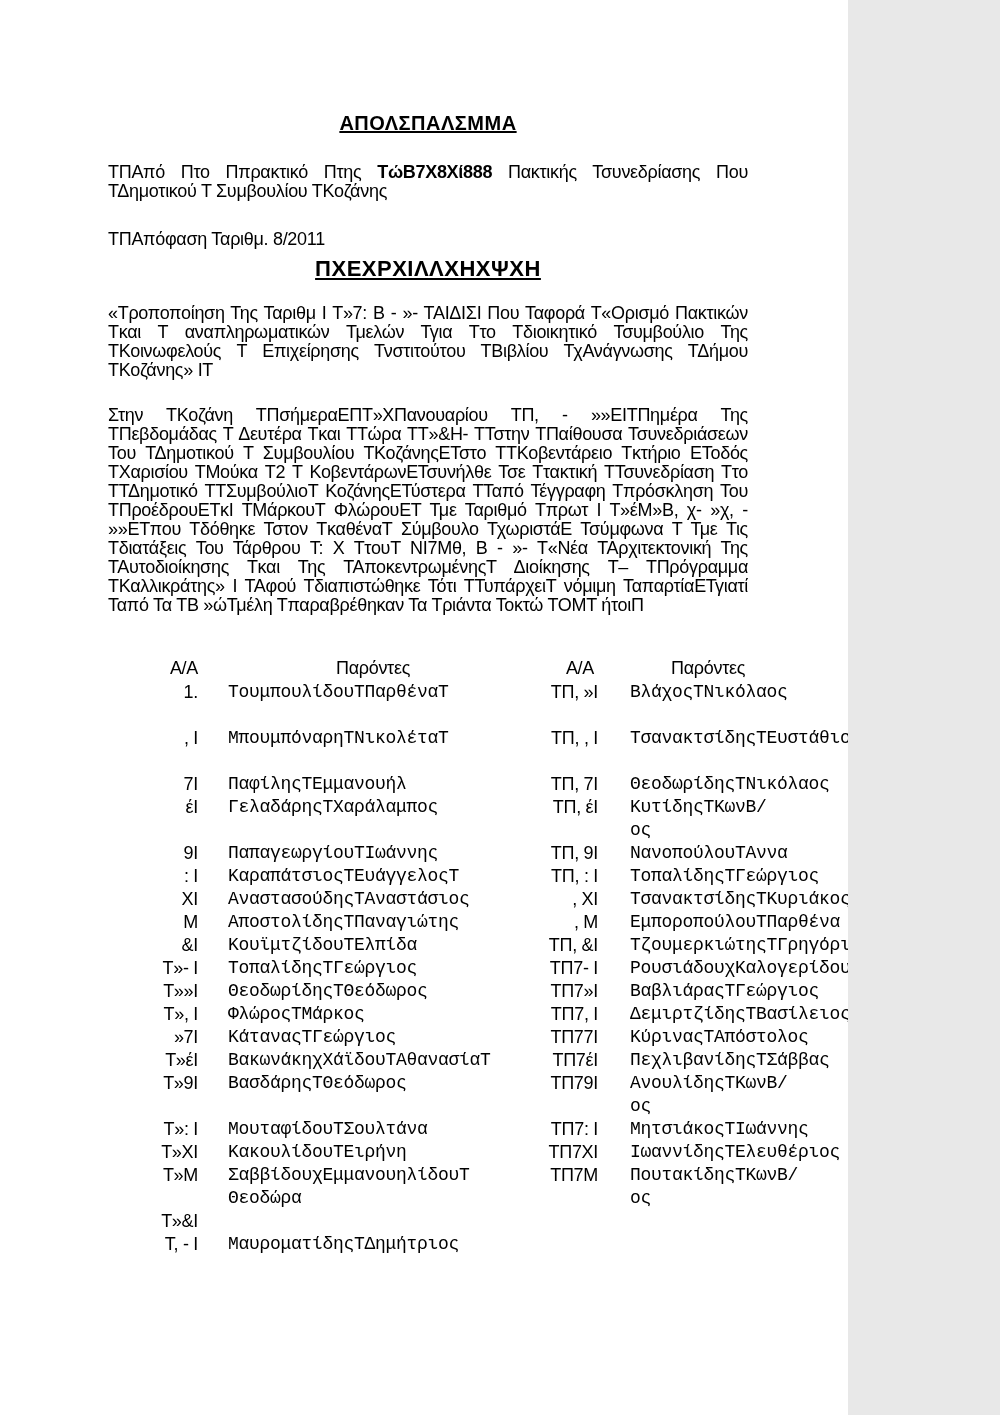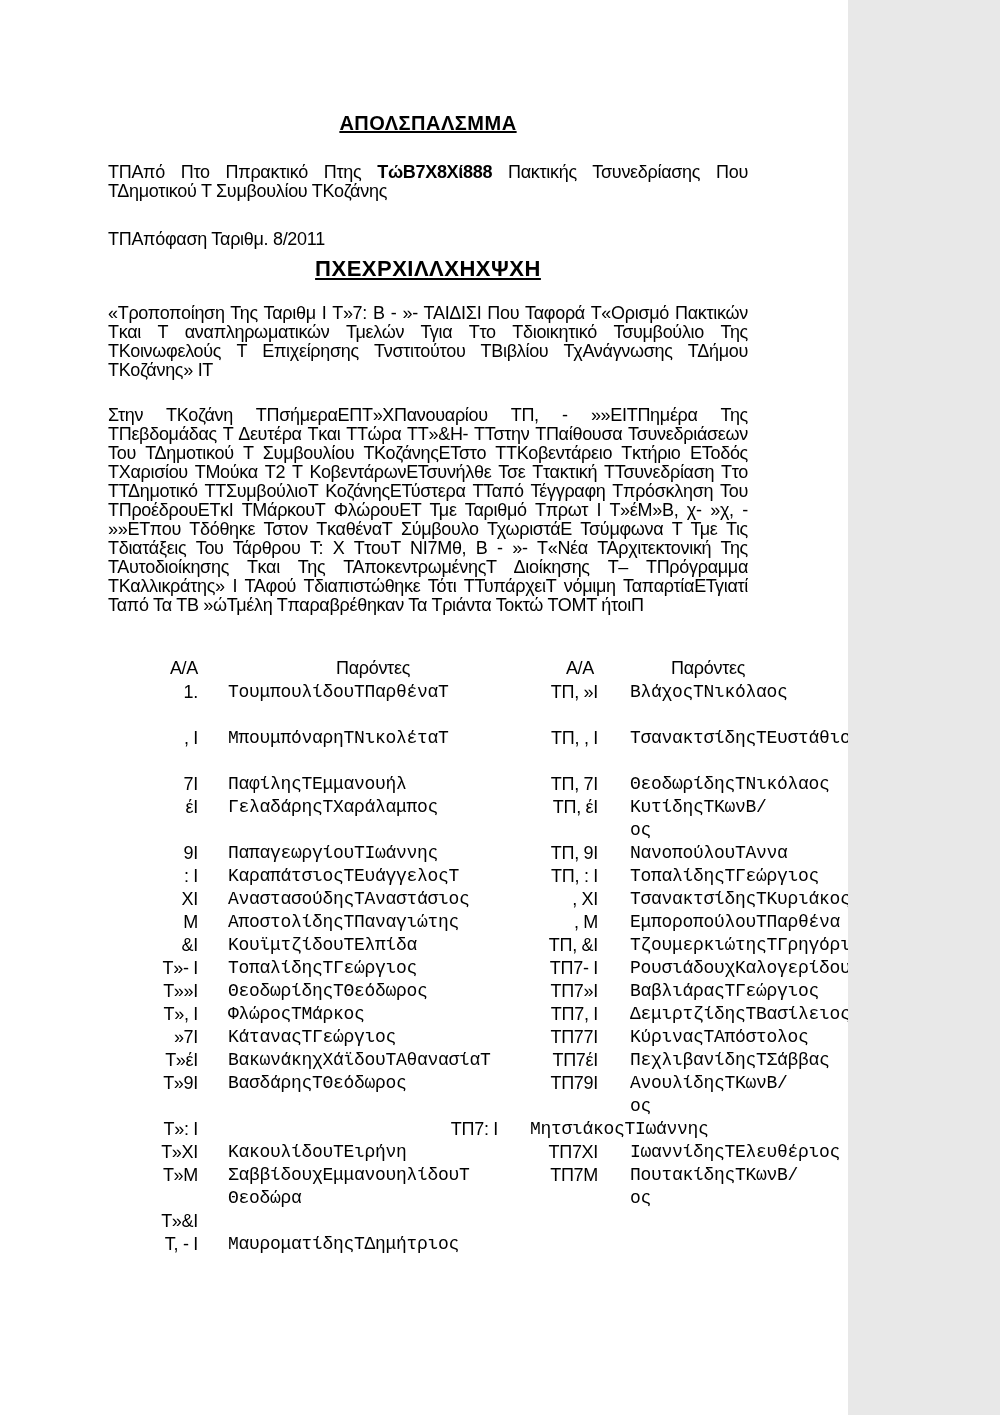--- a/index.html
+++ b/index.html
@@ -172,20 +172,21 @@
       <div class="cell name name2">ΠεχλιβανίδηςΤΣάββας</div>
     </div>
         <div class="trow">
       <div class="cell num">Τ»9Ι</div>
       <div class="cell name">ΒασδάρηςΤΘεόδωρος</div>
       <div class="cell num">ΤΠ79Ι</div>
       <div class="cell name name2">ΑνουλίδηςΤΚωνΒ/ος</div>
     </div>
         <div class="trow">
       <div class="cell num">Τ»: Ι</div>
+      <div class="cell name">ΜουταφίδουΤΣουλτάνα</div>
       <div class="cell num">ΤΠ7: Ι</div>
       <div class="cell name name2">ΜητσιάκοςΤΙωάννης</div>
     </div>
         <div class="trow">
       <div class="cell num">Τ»ΧΙ</div>
       <div class="cell name">ΚακουλίδουΤΕιρήνη</div>
       <div class="cell num">ΤΠ7ΧΙ</div>
       <div class="cell name name2">ΙωαννίδηςΤΕλευθέριος</div>
     </div>
         <div class="trow">

